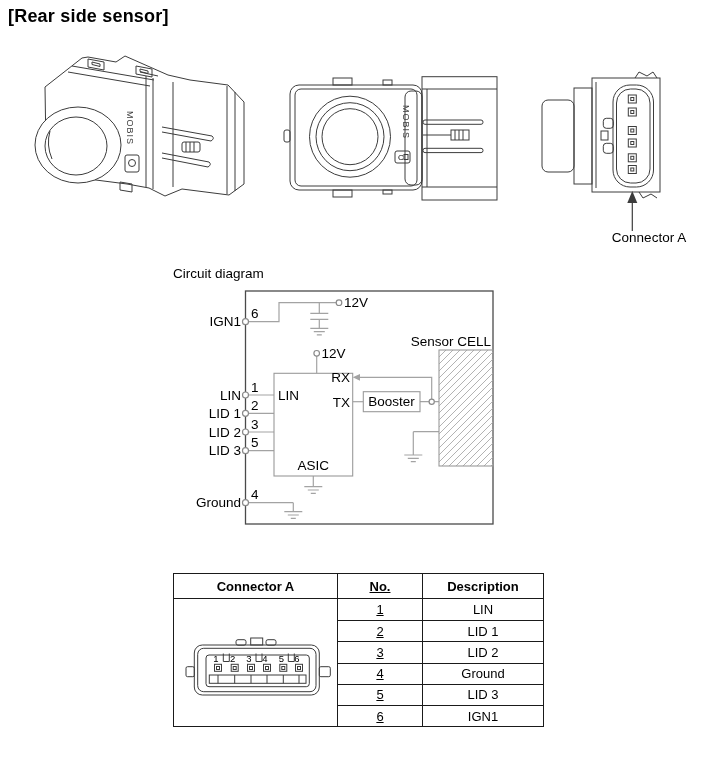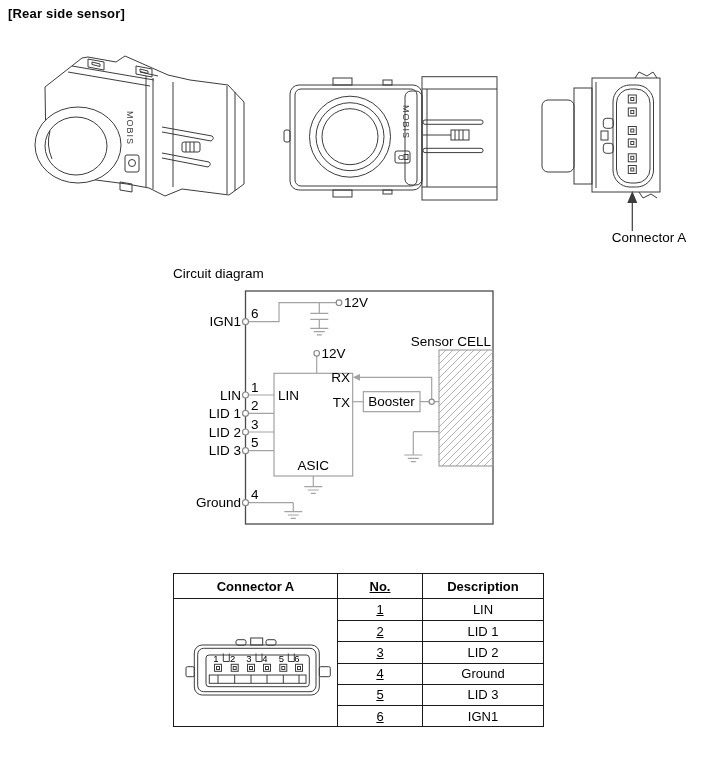--- a/index.html
+++ b/index.html
@@ -1,21 +1,21 @@
 <!DOCTYPE html>
 <html><head>
 <meta charset="utf-8">
 <style>
   html,body{margin:0;padding:0;}
   body{
     width:701px;height:772px;background:#ffffff;position:relative;overflow:hidden;
     font-family:"Liberation Sans","DejaVu Sans",sans-serif;color:#000;
   }
   .abs{position:absolute;}
-  #page-title{left:8px;top:6px;font-size:13px;font-weight:bold;letter-spacing:0.2px;}
+  #page-title{left:8px;top:6px;font-size:18px;font-weight:bold;letter-spacing:0.2px;}
   svg{display:block;}
   svg text{font-family:"Liberation Sans","DejaVu Sans",sans-serif;fill:#000;}
   .draw{stroke:#3c3c3c;fill:none;stroke-width:1;}
   .draw-f{stroke:#3c3c3c;fill:#ffffff;stroke-width:1;}
   .wire{stroke:#a3a3a3;fill:none;stroke-width:1.2;}
   .gbox{stroke:#9a9a9a;fill:#ffffff;stroke-width:1.1;}
   .term{stroke:#8a8a8a;fill:#ffffff;stroke-width:1.2;}
   .ctxt{font-size:13.5px;}
   .stxt{font-size:9px;fill:#3c3c3c;letter-spacing:1px;}
   

